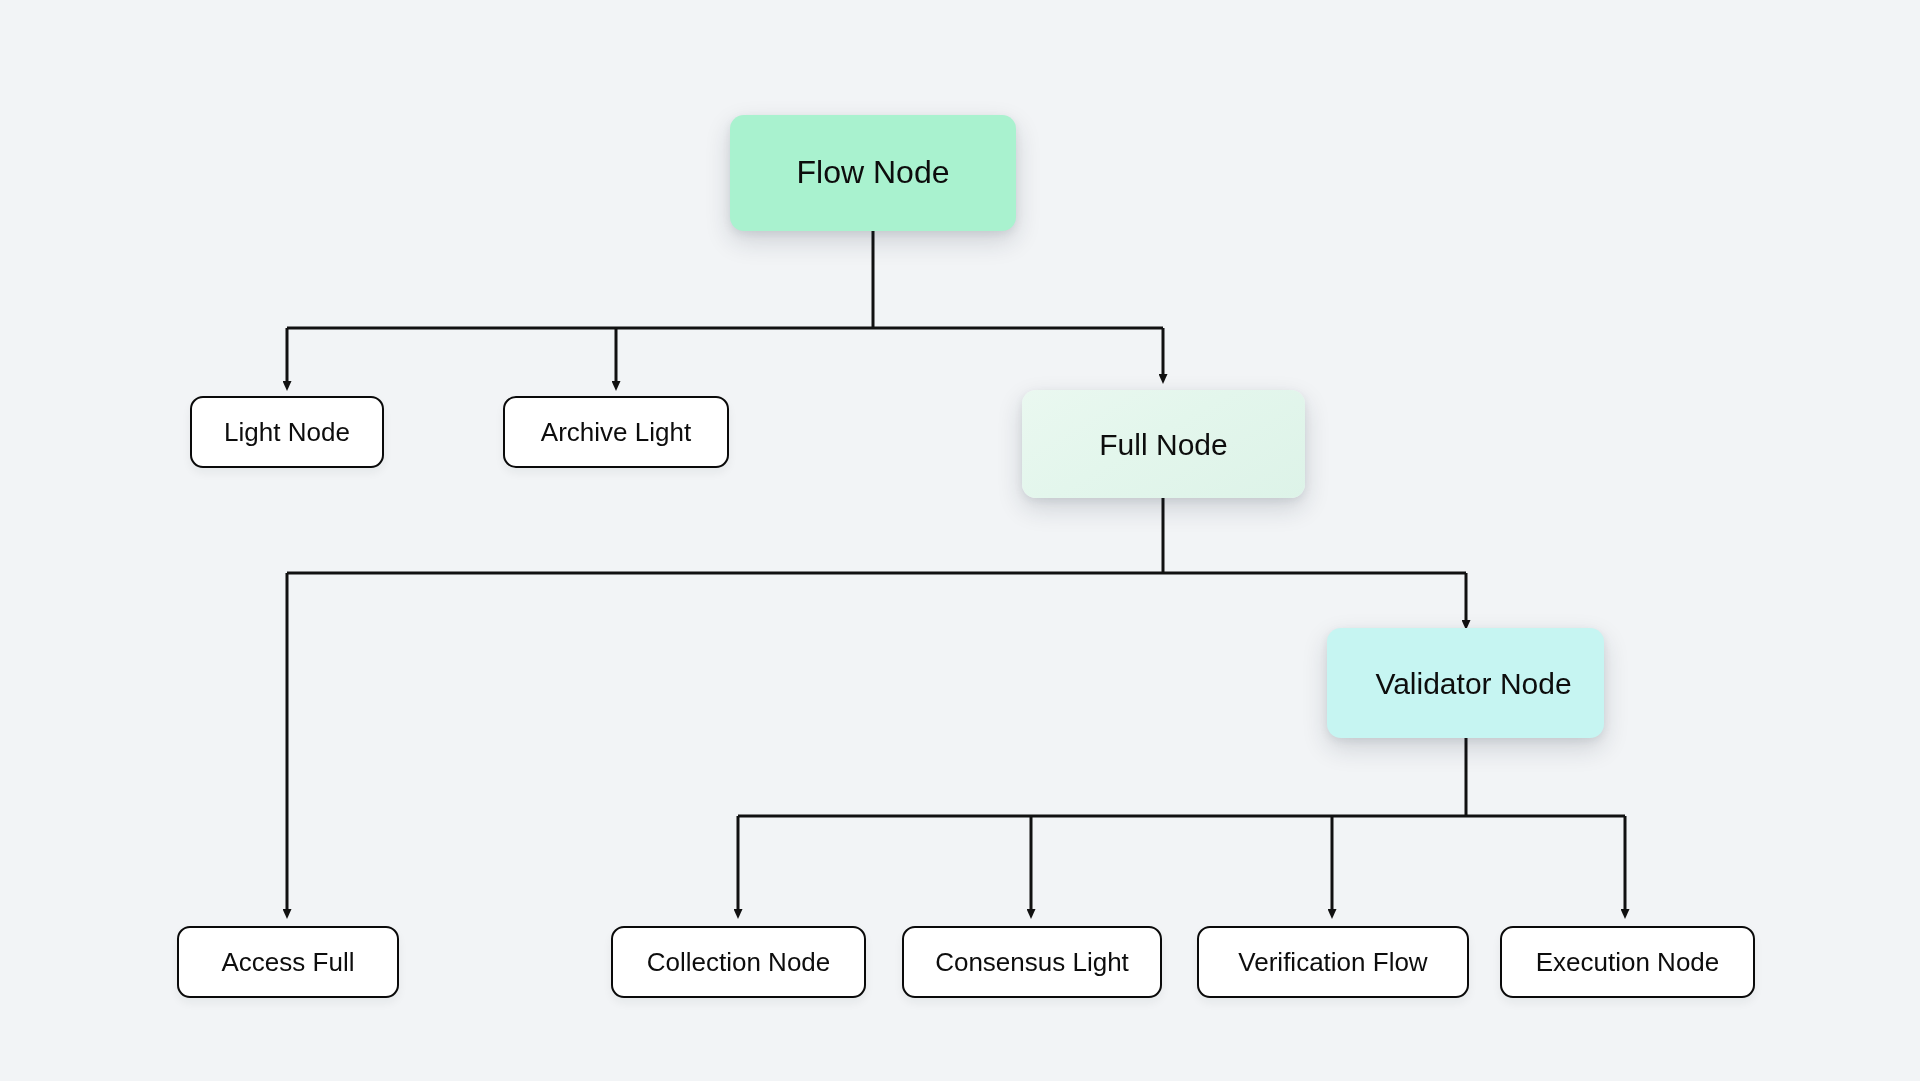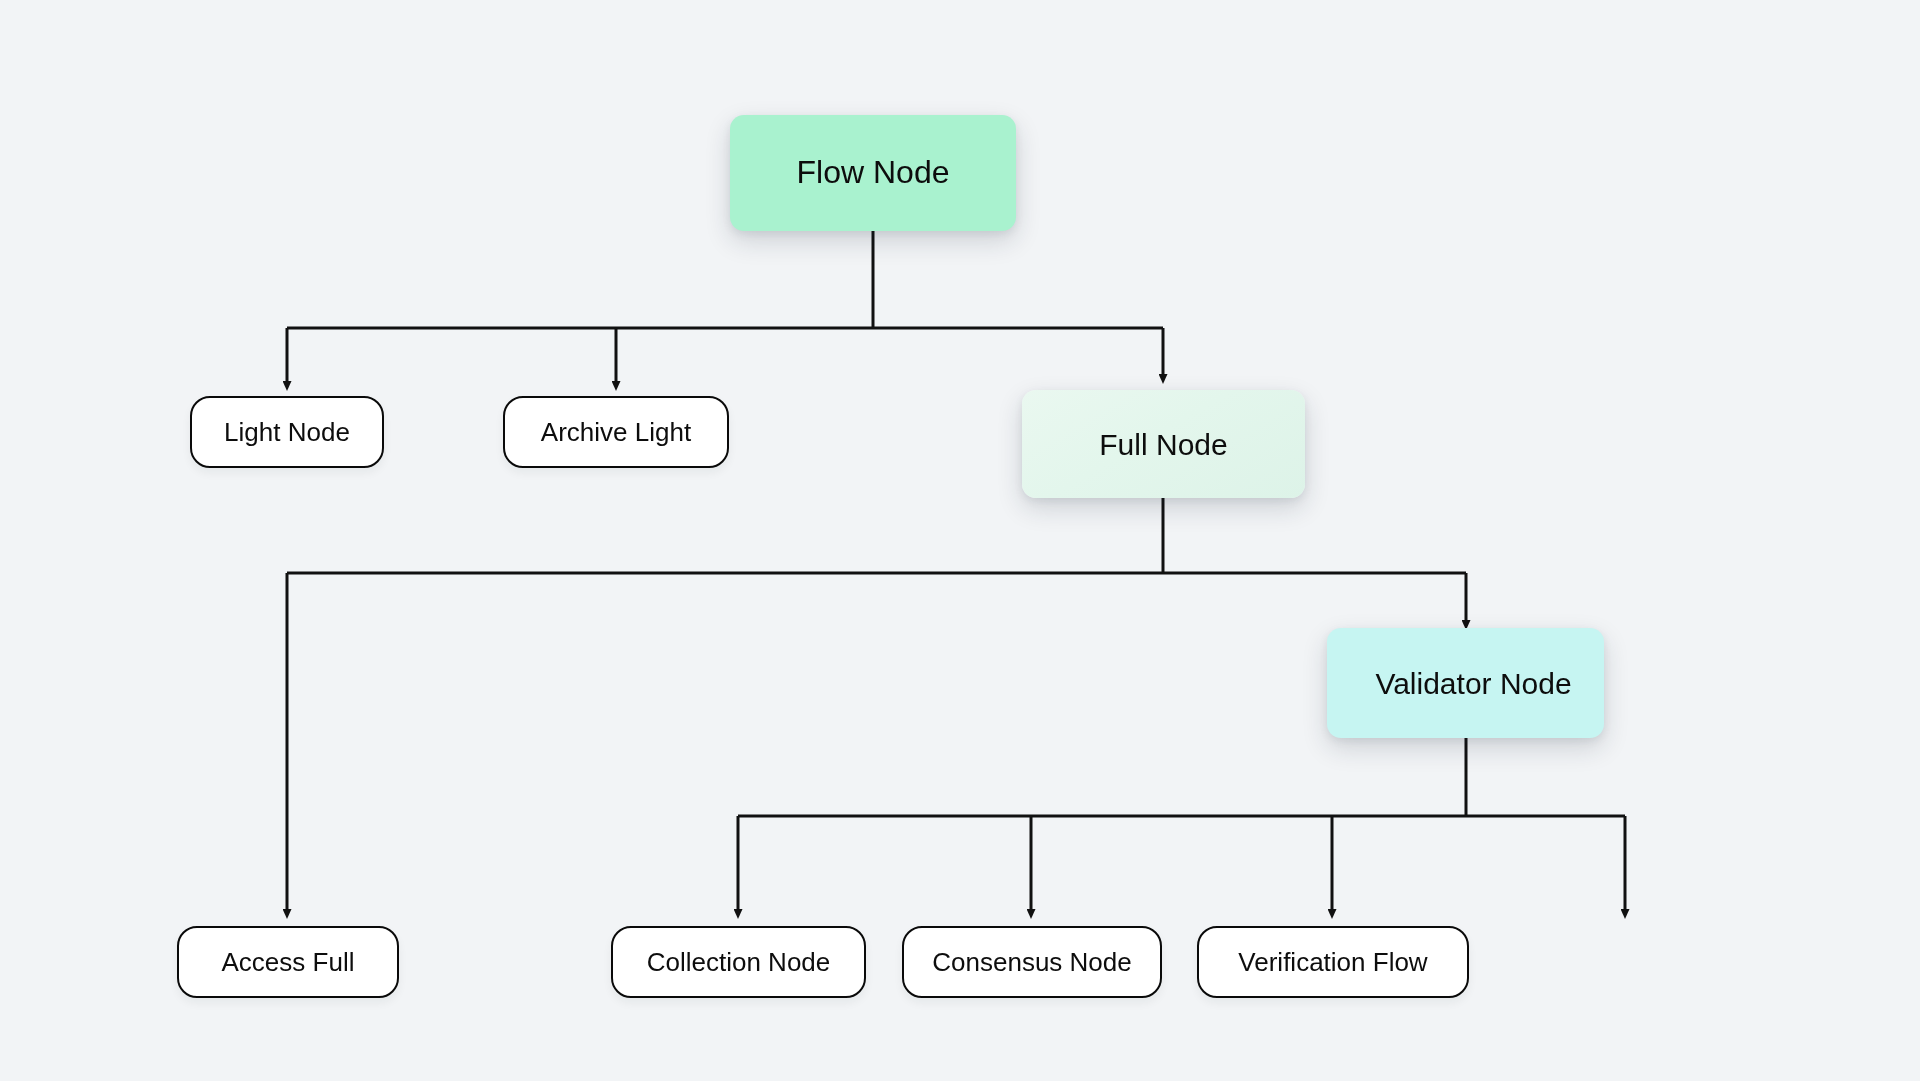--- a/index.html
+++ b/index.html
@@ -36,21 +36,21 @@
     justify-content: center;
     text-align: center;
     color: #0d0d0d;
     line-height: 1.1;
     white-space: nowrap;
     user-select: none;
   }
   .node.leaf {
     background: #ffffff;
     border: 2.4px solid #0a0a0a;
-    border-radius: 20px;
+    border-radius: 13px;
     font-size: 26px;
     box-shadow: 0 5px 10px rgba(20,30,40,0.055);
   }
   .node.accent {
     border: none;
     border-radius: 14px;
     box-shadow: 0 10px 26px rgba(25,40,55,0.16), 0 3px 8px rgba(25,40,55,0.08);
   }
   .node.accent-root {
     font-size: 32px;
@@ -125,21 +125,24 @@
 
   <div class="node accent accent-validator" style="left:1327px; top:610px; width:277px; height:110px;">
     <span>Validator Node</span>
   </div>
 
   <div class="node leaf" style="left:611px; top:908px; width:255px; height:72px;">
     <span>Collection Node</span>
   </div>
 
   <div class="node leaf" style="left:902px; top:908px; width:260px; height:72px;">
-    <span>Consensus Node</span>
+    <span>Consensus Light</span>
   </div>
 
   <div class="node leaf" style="left:1197px; top:908px; width:272px; height:72px;">
     <span>Verification Flow</span>
   </div>
 
+  <div class="node leaf" style="left:1500px; top:908px; width:255px; height:72px;">
+    <span>Execution Node</span>
+  </div>
 
 </div>
 
 </body></html>

